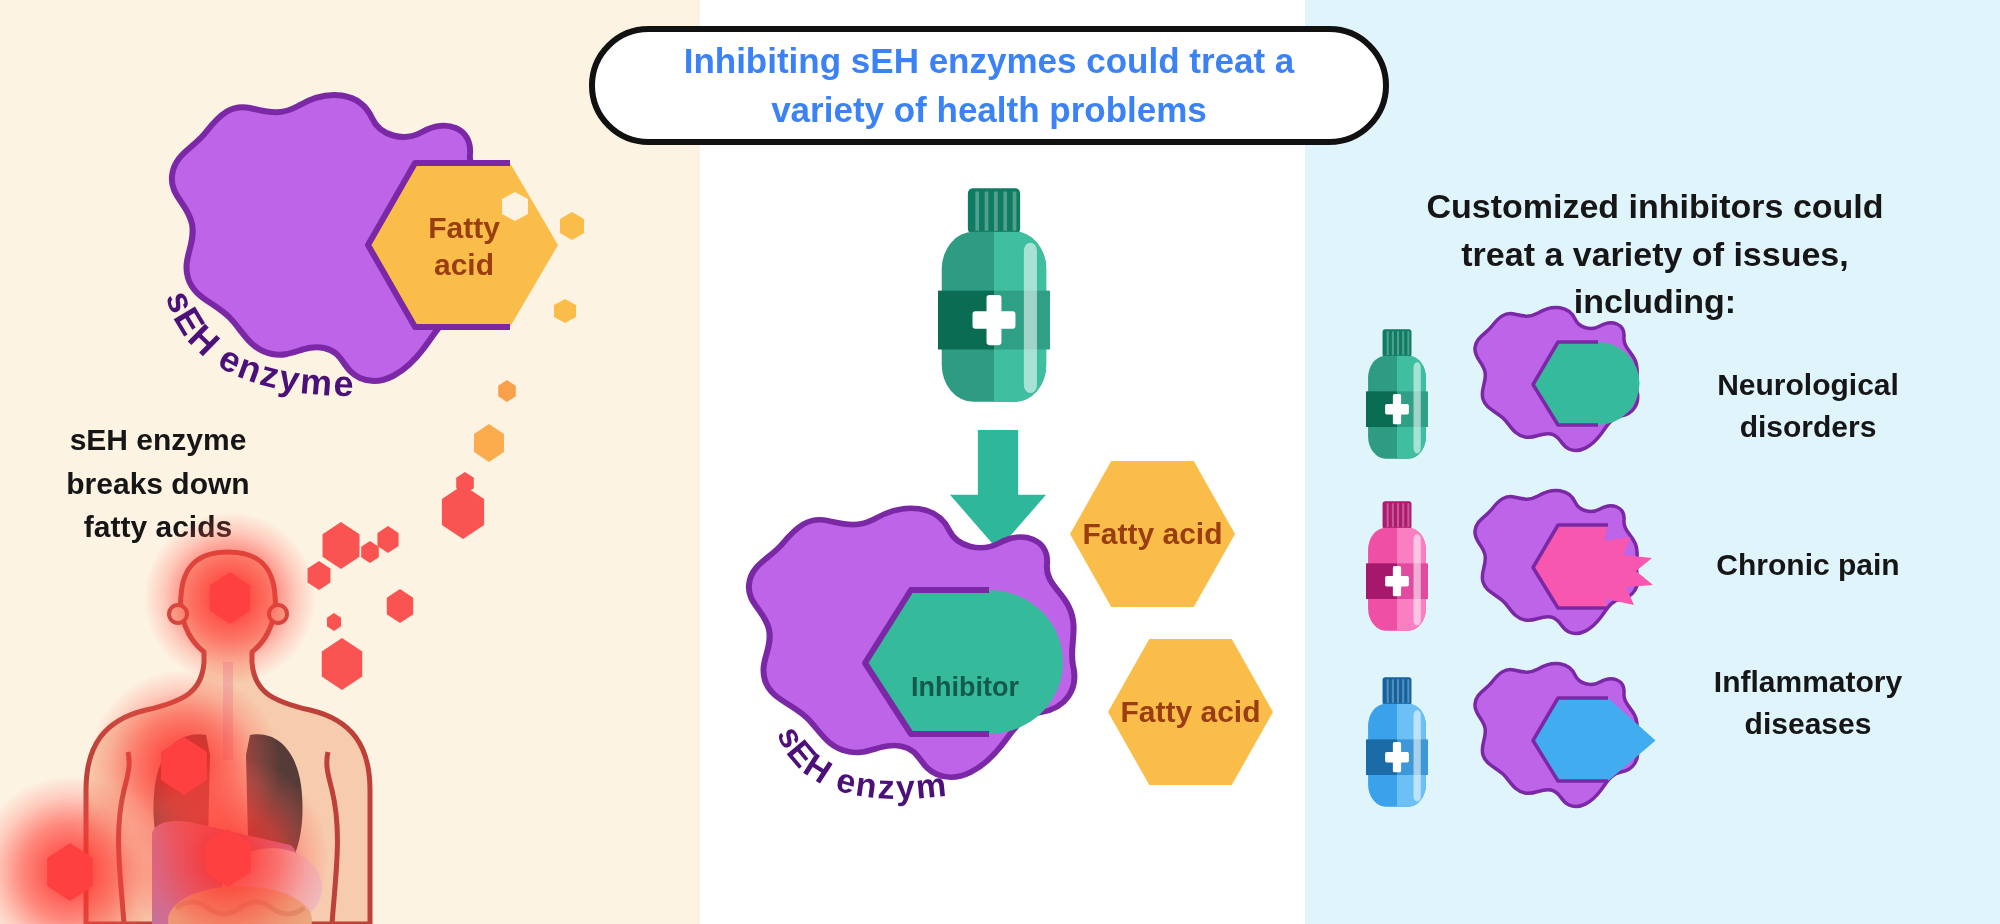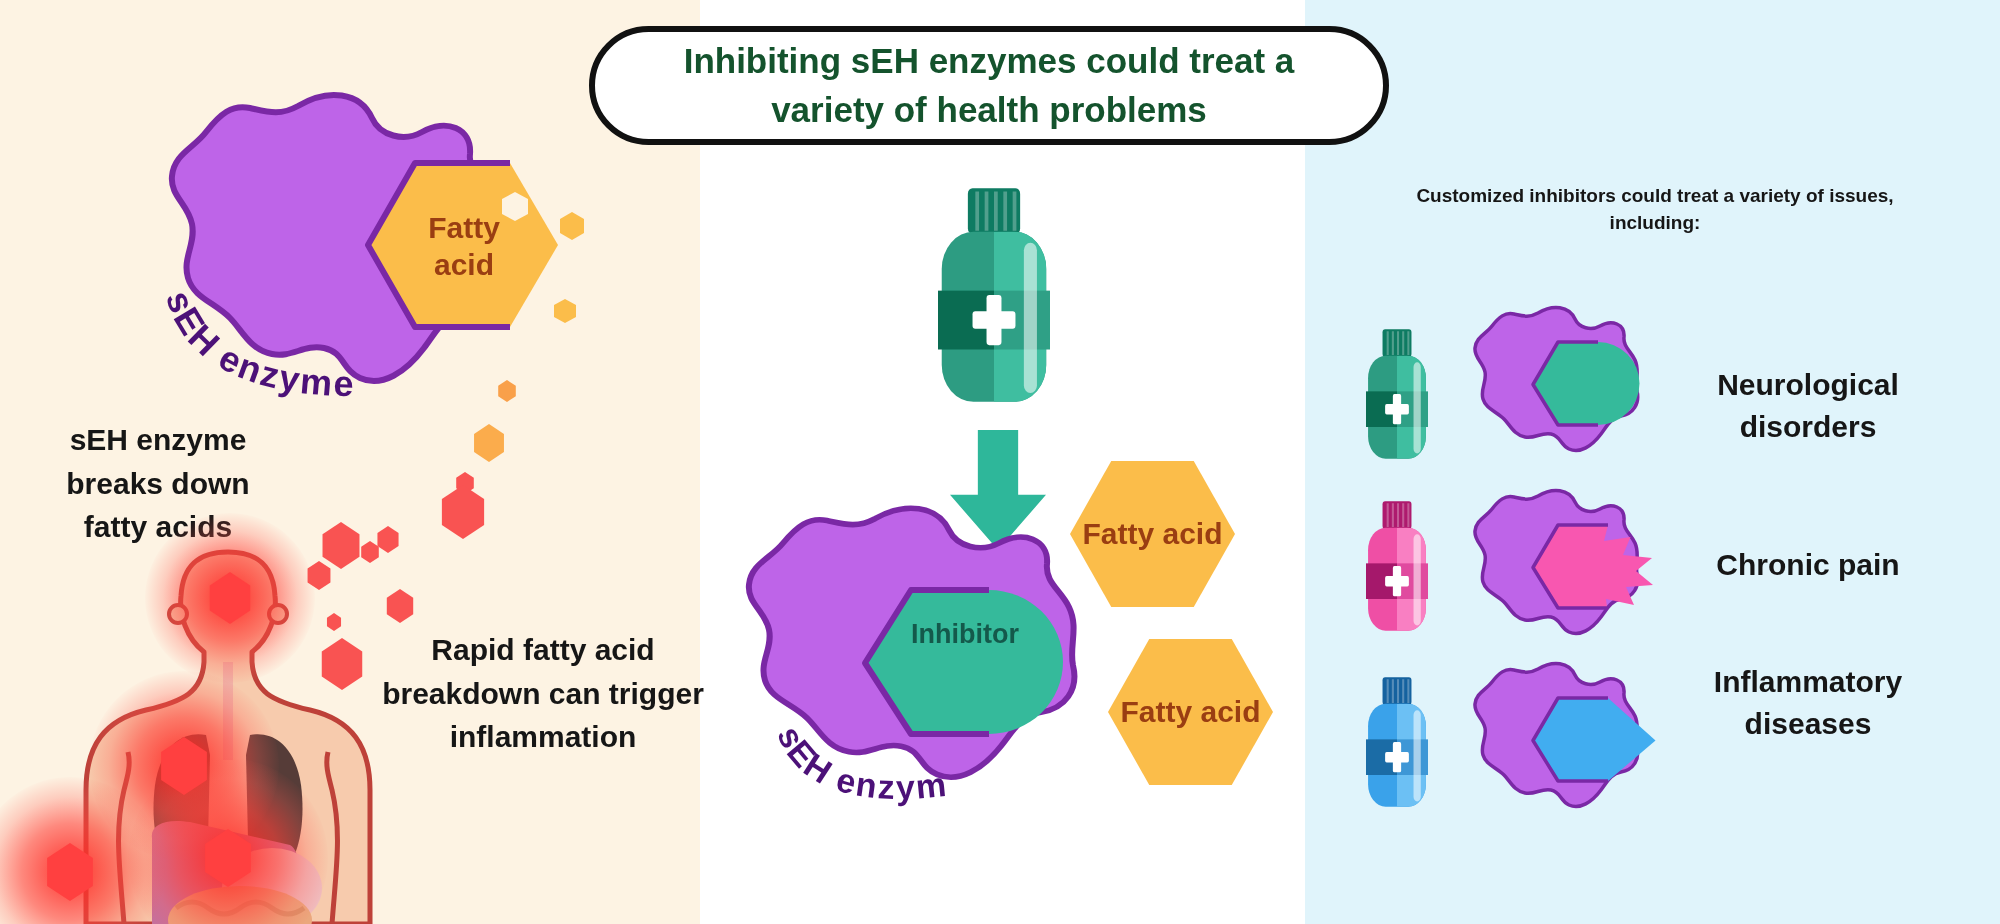--- a/index.html
+++ b/index.html
@@ -5,38 +5,38 @@
   html,body{margin:0;padding:0;}
   body{font-family:"Liberation Sans",sans-serif;}
   #stage{position:relative;width:2000px;height:924px;overflow:hidden;background:#fff;}
   .panel{position:absolute;top:0;height:924px;}
   #panel-left{left:0;width:700px;background:#FDF3E3;}
   #panel-mid{left:700px;width:605px;background:#FFFFFF;}
   #panel-right{left:1305px;width:695px;background:#E0F4FB;}
   .abs{position:absolute;}
   #title-box{left:589px;top:26px;width:800px;height:119px;background:#fff;border:6px solid #111;
     border-radius:62px;display:flex;align-items:center;justify-content:center;text-align:center;
-    font-weight:bold;font-size:35px;line-height:1.38;color:#14532d;padding:0 34px;box-sizing:border-box;z-index:30;}
+    font-weight:bold;font-size:35px;line-height:1.38;color:#3b82f6;padding:0 34px;box-sizing:border-box;z-index:30;}
   .caption{font-weight:bold;color:#161616;text-align:center;line-height:1.45;font-size:30px;}
   #cap-breakdown{left:38px;top:418px;width:240px;}
   #cap-inflammation{left:378px;top:628px;width:330px;}
   #cap-mid{left:830px;top:828px;width:360px;line-height:1.5;}
-  #right-heading{left:1385px;top:183px;width:540px;font-weight:bold;font-size:19px;line-height:1.4;color:#161616;text-align:center;}
+  #right-heading{left:1385px;top:183px;width:540px;font-weight:bold;font-size:34px;line-height:1.4;color:#161616;text-align:center;}
   .row-label{position:absolute;left:1688px;width:240px;font-weight:bold;font-size:30px;line-height:1.4;color:#161616;text-align:center;}
   .hex-flat{position:absolute;clip-path:polygon(0% 50%,25% 0%,75% 0%,100% 50%,75% 100%,25% 100%);
     background:#FBBD4A;display:flex;align-items:center;justify-content:center;text-align:center;
     color:#9A3E12;font-weight:bold;font-size:30px;line-height:1.25;}
   .hexp{position:absolute;clip-path:polygon(50% 0,94% 26%,94% 74%,50% 100%,6% 74%,6% 26%);background:#F95352;}
   .glow{position:absolute;border-radius:50%;
     background:radial-gradient(circle,rgba(255,40,35,.95) 0%,rgba(255,66,58,.60) 36%,rgba(255,90,80,.25) 56%,rgba(255,90,80,0) 72%);}
   #down-arrow{left:950px;top:430px;width:96px;height:120px;background:#2EB79A;
     clip-path:polygon(29% 0,71% 0,71% 54%,100% 54%,50% 100%,0 54%,29% 54%);}
   .fatty-label{position:absolute;display:flex;align-items:center;justify-content:center;text-align:center;
     color:#9A3E12;font-weight:bold;font-size:30px;line-height:1.25;}
-  #inhibitor-label{position:absolute;left:885px;top:619px;width:160px;text-align:center;
+  #inhibitor-label{position:absolute;left:885px;top:672px;width:160px;text-align:center;
     color:#14594B;font-weight:bold;font-size:27px;}
   svg text{font-family:"Liberation Sans",sans-serif;}
 </style>
 </head>
 <body>
 
 <div id="stage">
 
   <div id="panel-left" class="panel"></div>
   <div id="panel-mid" class="panel"></div>
@@ -76,21 +76,20 @@
   <div class="hexp" style="left:455px;top:472px;width:20px;height:22px;"></div>
   <div class="hexp" style="left:439px;top:485px;width:48px;height:54px;"></div>
   <div class="hexp" style="left:376px;top:526px;width:24px;height:27px;"></div>
   <div class="hexp" style="left:320px;top:522px;width:42px;height:47px;"></div>
   <div class="hexp" style="left:360px;top:541px;width:20px;height:22px;"></div>
   <div class="hexp" style="left:306px;top:561px;width:26px;height:29px;"></div>
   <div class="hexp" style="left:385px;top:589px;width:30px;height:34px;"></div>
   <div class="hexp" style="left:326px;top:613px;width:16px;height:18px;"></div>
   <div class="hexp" style="left:319px;top:638px;width:46px;height:52px;"></div>
 
-  <div id="cap-inflammation" class="abs caption">Rapid fatty acid breakdown can trigger inflammation</div>
 
   <svg class="abs" style="left:0;top:540px;" width="420" height="384" viewBox="0 0 420 384">
     <path d="M86,384 L86,250 C86,206 104,180 146,170 C184,161 202,152 204,122 L204,112
          C186,98 179,74 181,56 C183,22 202,12 228,12 C254,12 273,22 275,56
          C277,74 270,98 252,112 L252,122 C254,152 272,161 310,170
          C352,180 370,206 370,250 L370,384 Z" fill="#F7CBAD" stroke="#BE4139" stroke-width="5" stroke-linejoin="round"></path>
     <circle cx="178" cy="74" r="9" fill="#F7CBAD" stroke="#BE4139" stroke-width="4"></circle>
     <circle cx="278" cy="74" r="9" fill="#F7CBAD" stroke="#BE4139" stroke-width="4"></circle>
     <path d="M124,384 C120,330 114,292 124,250 C128,235 131,224 128,212" fill="none" stroke="#BE4139" stroke-width="5"></path>
     <path d="M332,384 C336,330 342,292 332,250 C328,235 325,224 328,212" fill="none" stroke="#BE4139" stroke-width="5"></path>

